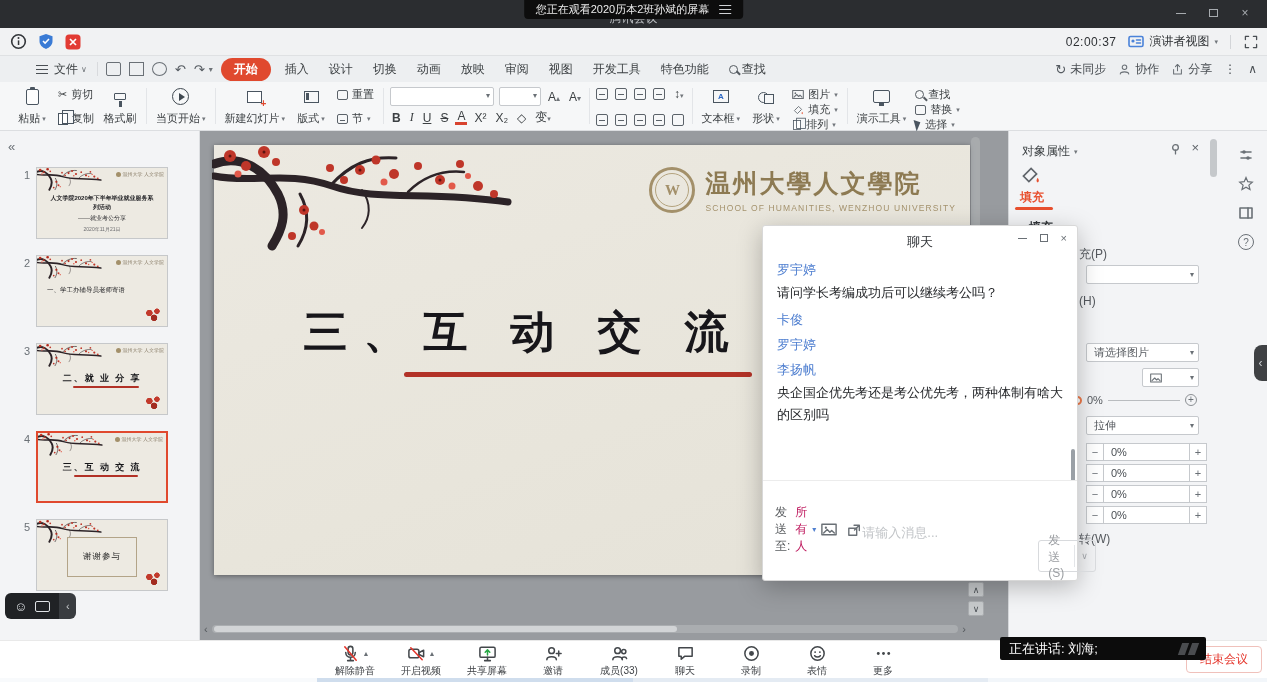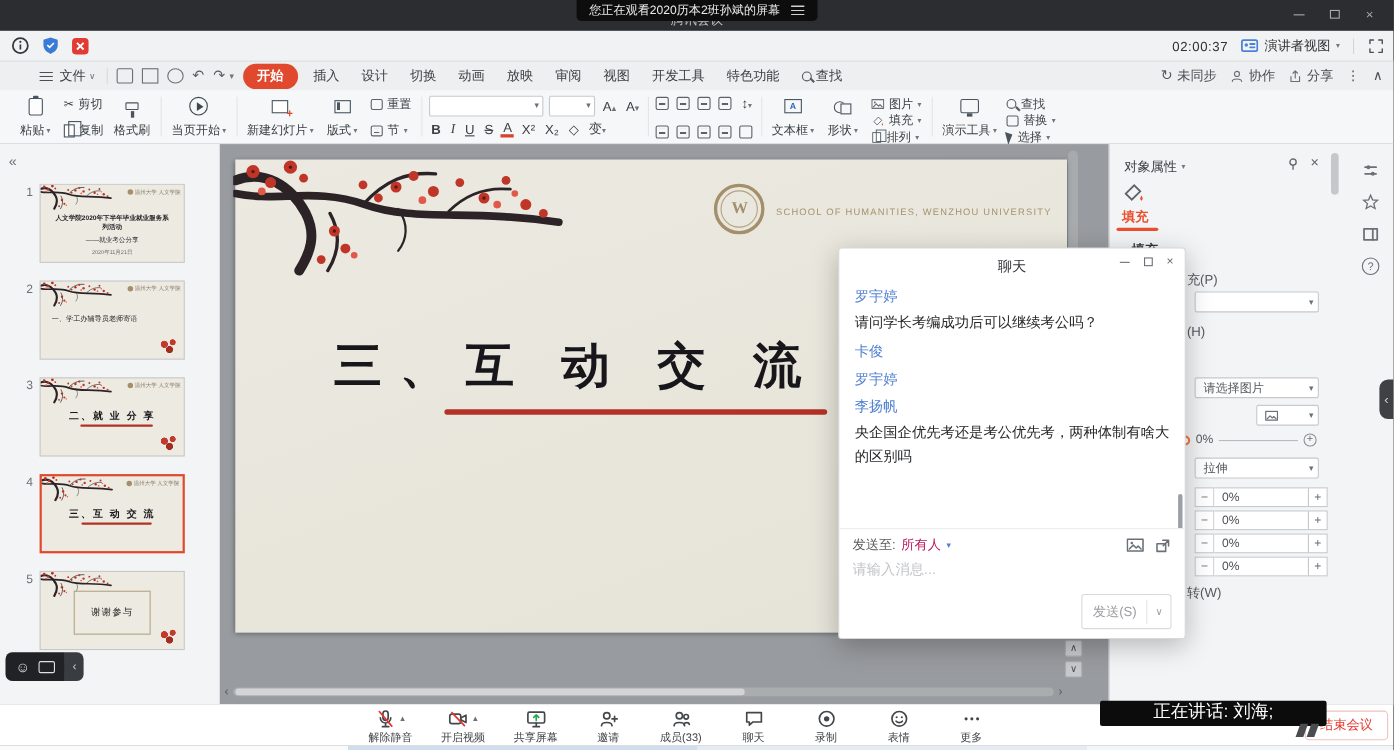--- a/index.html
+++ b/index.html
@@ -182,39 +182,39 @@
              z-index:50; display:flex; flex-direction:column; }
   .chat-title { position:relative; height:28px; flex:none; }
   .chat-title .ct { position:absolute; left:0; right:0; top:7px; text-align:center; font-size:13px; color:#33363a; }
   .ctbtns { position:absolute; right:10px; top:6px; display:flex; gap:13px; align-items:center; color:#6a7076; font-size:11px; }
   .ct-min { display:inline-block; width:9px; border-top:1.4px solid #6a7076; }
   .ct-max { display:inline-block; width:8px; height:8px; border:1.2px solid #6a7076; }
   .chat-msgs { flex:1; padding:0 14px; overflow:hidden; position:relative; }
   .cm-name { color:#4f7fd0; font-size:13px; margin-top:7px; }
   .cm-text { font-size:13px; color:#26282b; line-height:22px; margin-top:3px; }
   .chat-scroll { position:absolute; right:2px; top:195px; width:4px; height:52px; background:#9aa0a6; border-radius:2px; }
-  .chat-foot { flex:none; height:100px; border-top:1px solid #ececec; padding:6px 12px 8px; display:flex; flex-direction:column; }
+  .chat-foot { flex:none; height:100px; border-top:1px solid #ececec; padding:6px 12px 8px; display:flex; flex-direction:row; }
   .sendto { display:flex; align-items:center; gap:5px; font-size:12px; }
   .sendto .lbl { color:#595c5f; } .sendto .val { color:#be185d; } .sendto .bcaret { color:#4f7fd0; font-size:8px; }
   .footicons { margin-left:auto; display:flex; gap:10px; align-items:center; }
   .chat-input { border:none; outline:none; font-size:13px; color:#33363a; margin-top:6px; font-family:inherit; }
   .chat-input::placeholder { color:#c2c5c8; }
   .sendrow { margin-top:auto; display:flex; justify-content:flex-end; }
   .send-btn { border:1px solid #d8dadd; border-radius:3px; height:32px; display:inline-flex; align-items:center; color:#9a9da1; font-size:12px; }
   .send-btn .st { padding:0 9px; } .send-btn .sd { width:1px; height:22px; background:#e3e5e8; }
   .send-btn .sc { padding:0 7px; font-size:9px; }
 
   
   .mbottom { position:absolute; left:0; right:0; bottom:4px; height:38px; background:#fff; border-top:1px solid #e9e9e9; z-index:55; }
   .mb-items { position:absolute; left:328px; top:2px; display:flex; gap:12px; }
   .mb-it { width:54px; display:flex; flex-direction:column; align-items:center; font-size:10px; color:#3f4246; }
   .mb-ic { height:21px; display:flex; align-items:center; gap:3px; }
   .upcaret { font-size:7px; color:#6a7076; }
   .speaking { position:absolute; left:1000px; top:637px; width:206px; height:23px; background:#0c0c0c; color:#fff;
-              font-size:16px; display:flex; align-items:center; padding:0 9px; z-index:62; border-radius:2px;flex-direction:column; }
+              font-size:13px; display:flex; align-items:center; padding:0 9px; z-index:62; border-radius:2px; }
   .wm { margin-left:auto; display:flex; gap:3px; }
   .wm i { display:block; width:7px; height:12px; background:#4a4c4f; transform:skewX(-20deg); }
   .endbtn { position:absolute; left:1186px; top:646px; width:76px; height:27px; background:#fff;
             border:1px solid #f0c1bb; color:#e5352b; font-size:12px; border-radius:4px;
             display:flex; align-items:center; justify-content:center; z-index:61; }
   .sliver { position:absolute; left:0; right:0; bottom:0; height:4px;
             background:linear-gradient(to right,#f8fafc 0 25%,#cfdded 25% 50%,#e4ebf3 50% 78%,#f2f6fa 78% 100%); }
 
   svg.lineic { stroke:#43474b; fill:none; stroke-width:1.6; stroke-linecap:round; stroke-linejoin:round; }
   svg.gray { stroke:#6a7076; }
@@ -652,20 +652,21 @@
       </div>
 
       <div class="canvas">
         <div class="slide">
           <svg class="plum-main" viewBox="0 0 300 110">
               <use href="#plum"></use>
             </svg>
           <div class="slide-logo">
             <span class="emblem">W</span>
             <span>
+              <div class="logo-cn">温州大學人文學院</div>
               <div class="logo-en">SCHOOL OF HUMANITIES, WENZHOU UNIVERSITY</div>
             </span>
           </div>
           <div class="slide-title">三、互 动 交 流</div>
           <div class="slide-underline"></div>
         </div>
         <div class="vthumb"></div>
         <div class="pgbtns">
           <div class="pgb">∧</div>
           <div class="pgb">∨</div>

